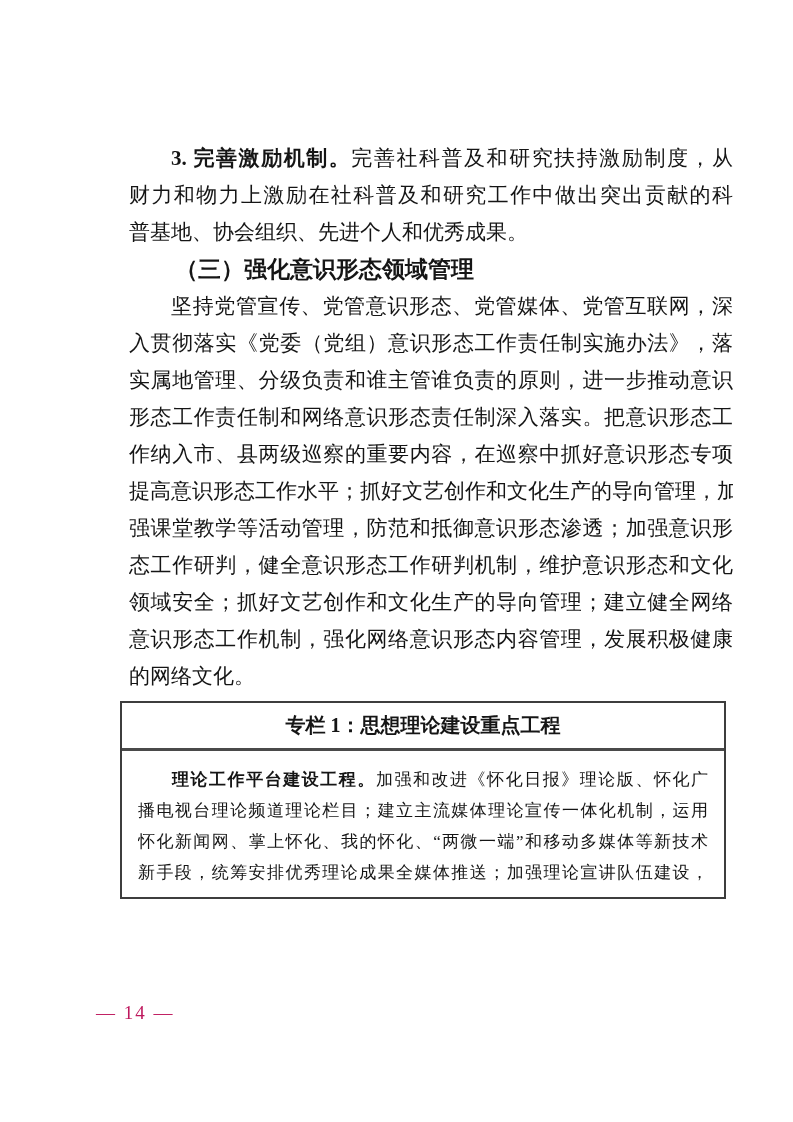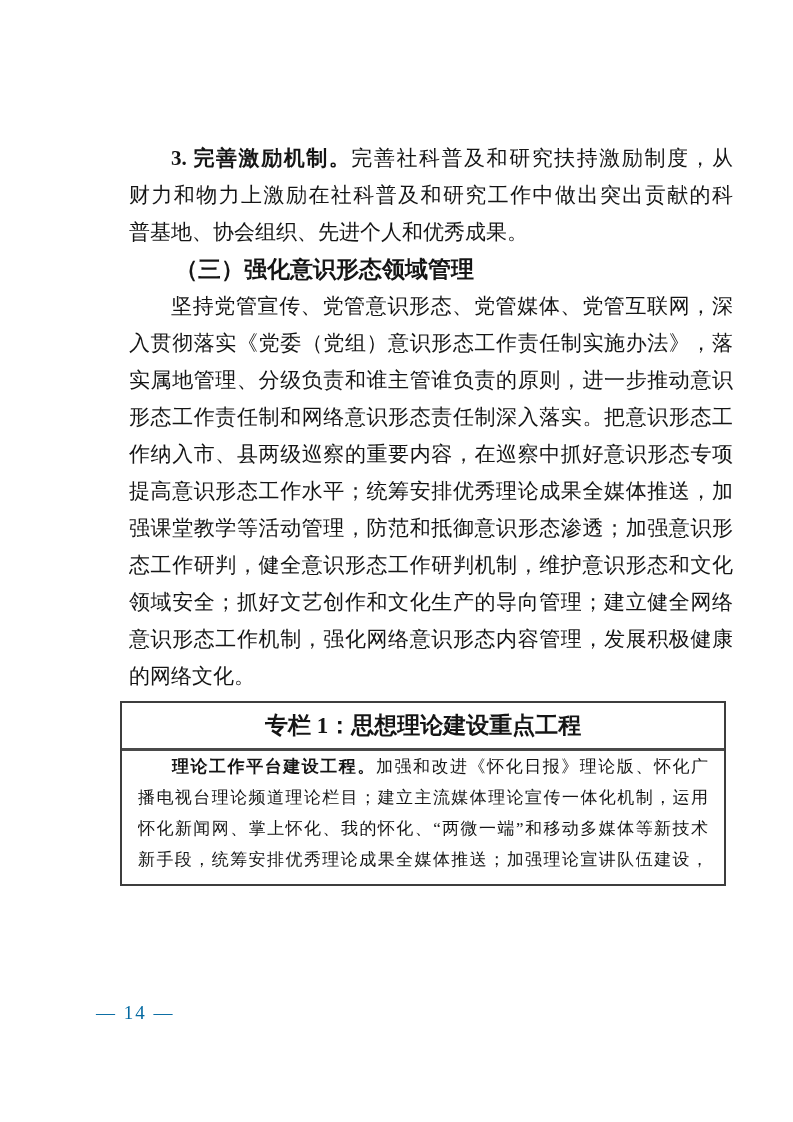--- a/index.html
+++ b/index.html
@@ -49,25 +49,25 @@
     margin-top: 6px;
     width: 606px;
     box-sizing: border-box;
     border: 2px solid #3d3d3d;
   }
   .colbox-title {
     height: 45px;
     line-height: 45px;
     text-align: center;
     font-weight: bold;
-    font-size: 23px;
+    font-size: 20px;
     border-bottom: 3px solid #4a4a4a;
   }
   .colbox-body {
-    padding: 0 16px 9px 16px;
+    padding: 13px 16px 9px 16px;
   }
   .bln {
     font-size: 17px;
     line-height: 31px;
     height: 31px;
     white-space: nowrap;
     text-align: justify;
     text-align-last: justify;
     text-justify: inter-character;
     overflow: hidden;
@@ -75,21 +75,21 @@
   .bln.lastln {
     text-align-last: left;
     white-space: normal;
   }
   .page-number {
     position: absolute;
     left: 96px;
     top: 1002px;
     font-size: 19px;
     letter-spacing: 2px;
-    color: #0369a1;
+    color: #be185d;
   }
 </style>
 </head>
 <body>
 
 <div class="page">
   <div class="content">
 
     <div>
       <div class="ln ind"><span class="b">3. 完善激励机制。</span><span>完善社科普及和研究扶持激励制度，从</span></div>
@@ -98,21 +98,21 @@
     </div>
 
     <div class="heading">（三）强化意识形态领域管理</div>
 
     <div>
       <div class="ln ind">坚持党管宣传、党管意识形态、党管媒体、党管互联网，深</div>
       <div class="ln">入贯彻落实《党委（党组）意识形态工作责任制实施办法》，落</div>
       <div class="ln">实属地管理、分级负责和谁主管谁负责的原则，进一步推动意识</div>
       <div class="ln">形态工作责任制和网络意识形态责任制深入落实。把意识形态工</div>
       <div class="ln">作纳入市、县两级巡察的重要内容，在巡察中抓好意识形态专项</div>
-      <div class="ln">提高意识形态工作水平；统筹安排优秀理论成果全媒体推送，加</div>
+      <div class="ln">提高意识形态工作水平；抓好文艺创作和文化生产的导向管理，加</div>
       <div class="ln">强课堂教学等活动管理，防范和抵御意识形态渗透；加强意识形</div>
       <div class="ln">态工作研判，健全意识形态工作研判机制，维护意识形态和文化</div>
       <div class="ln">领域安全；抓好文艺创作和文化生产的导向管理；建立健全网络</div>
       <div class="ln">意识形态工作机制，强化网络意识形态内容管理，发展积极健康</div>
       <div class="ln lastln">的网络文化。</div>
     </div>
 
     <div class="colbox">
       <div class="colbox-title">专栏 1：思想理论建设重点工程</div>
       <div class="colbox-body">

